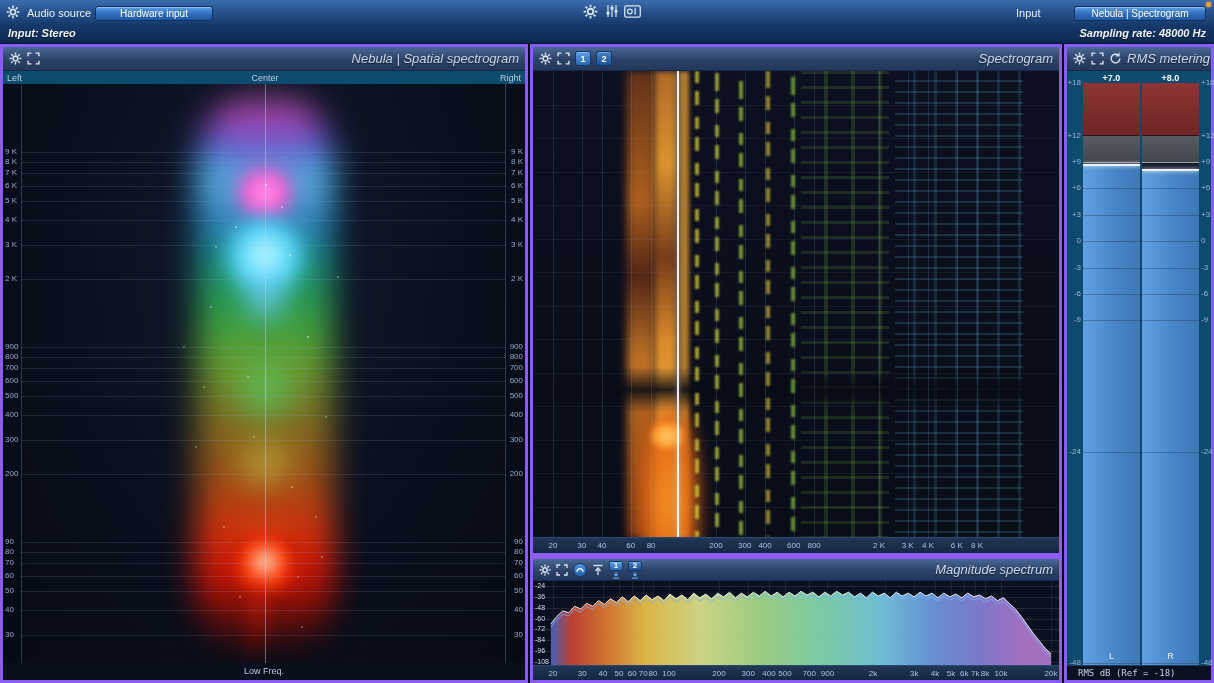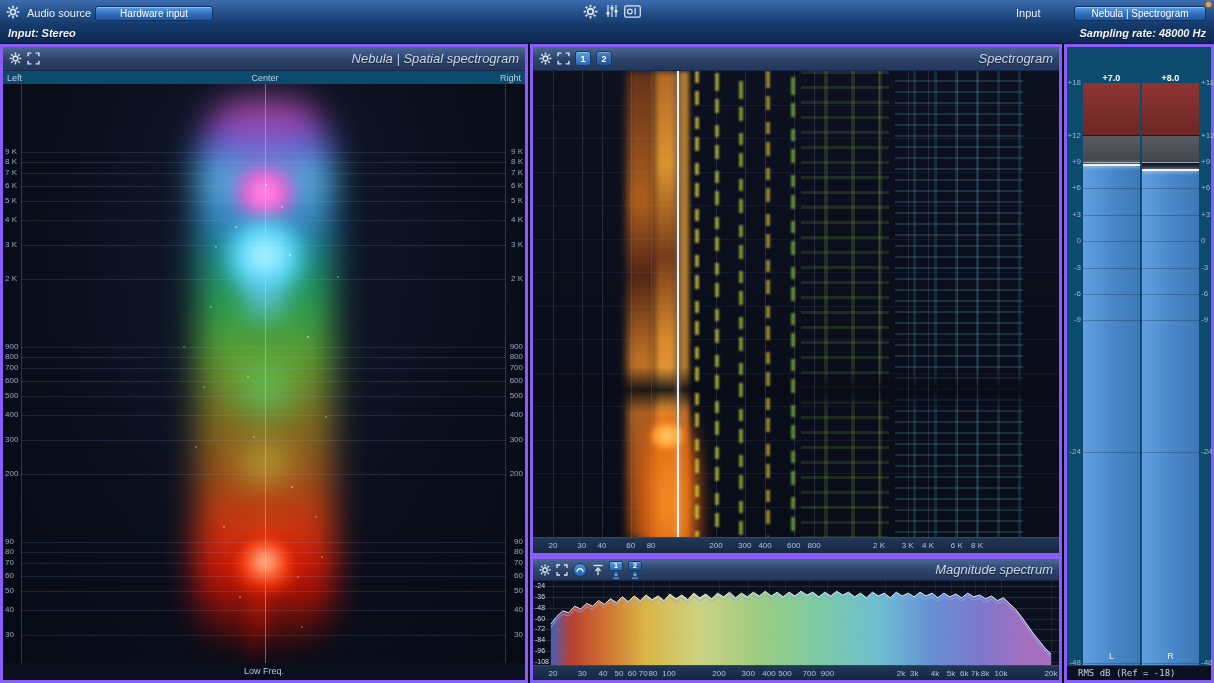--- a/index.html
+++ b/index.html
@@ -550,33 +550,55 @@
         <span class="xtick" style="left: 99.2021px;">60</span>
         <span class="xtick" style="left: 110.315px;">70</span>
         <span class="xtick" style="left: 119.942px;">80</span>
         <span class="xtick" style="left: 136.029px;">100</span>
         <span class="xtick" style="left: 186px;">200</span>
         <span class="xtick" style="left: 215.231px;">300</span>
         <span class="xtick" style="left: 235.971px;">400</span>
         <span class="xtick" style="left: 252.058px;">500</span>
         <span class="xtick" style="left: 276.315px;">700</span>
         <span class="xtick" style="left: 294.433px;">900</span>
-        <span class="xtick" style="left: 368px;">2k</span>
+        <span class="xtick" style="left: 340px;">2k</span>
         <span class="xtick" style="left: 381.231px;">3k</span>
         <span class="xtick" style="left: 401.971px;">4k</span>
         <span class="xtick" style="left: 418.058px;">5k</span>
         <span class="xtick" style="left: 431.202px;">6k</span>
         <span class="xtick" style="left: 442.315px;">7k</span>
         <span class="xtick" style="left: 451.942px;">8k</span>
         <span class="xtick" style="left: 468.029px;">10k</span>
         <span class="xtick" style="left: 518px;">20k</span>
       </div>
   </section>
 
   <section class="panel" id="p-rms">
+    <div class="phead">
+      <span class="hic">
+        <svg class="ic" width="13" height="13" viewBox="0 0 12 12">
+            <g stroke="currentColor" stroke-width="1.4" fill="none">
+              <circle cx="6" cy="6" r="2.2"></circle>
+              <path d="M6 .5V2.5M6 9.5V11.5M.5 6H2.5M9.5 6H11.5M2.1 2.1l1.4 1.4M8.5 8.5l1.4 1.4M9.9 2.1L8.5 3.5M3.5 8.5L2.1 9.9"></path>
+            </g>
+          </svg>
+      </span>
+      <span class="hic">
+        <svg class="ic" width="13" height="13" viewBox="0 0 12 12">
+            <path d="M1 4V1h3M8 1h3v3M11 8v3H8M4 11H1V8" stroke="currentColor" fill="none" stroke-width="1.3"></path>
+          </svg>
+      </span>
+      <span class="hic">
+        <svg class="ic" width="13" height="13" viewBox="0 0 12 12">
+            <path d="M10 6a4 4 0 1 1-1.2-2.8" stroke="currentColor" fill="none" stroke-width="1.3"></path>
+            <path d="M9.2 .8V3.6H6.4" fill="none" stroke="currentColor" stroke-width="1.2"></path>
+          </svg>
+      </span>
+      <span class="ptitle">RMS metering</span>
+    </div>
     <div id="rms-values">
       <span class="rms-val" style="left:16px;">+7.0</span>
       <span class="rms-val" style="left:75px;">+8.0</span>
     </div>
     <div id="rms-meters">
       <div class="meter ml" id="meter-l">
         <div class="zone-red"></div>
         <div class="zone-gray"></div>
         <div class="ref-line"></div>
         <div class="fill-blue" style="top: 83.4848px;"></div>

